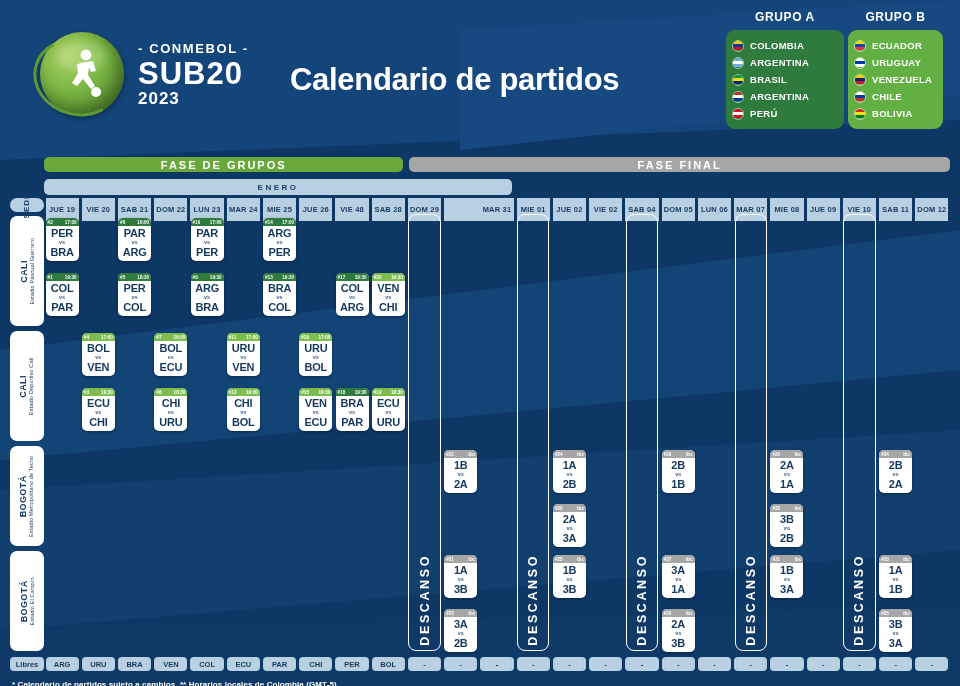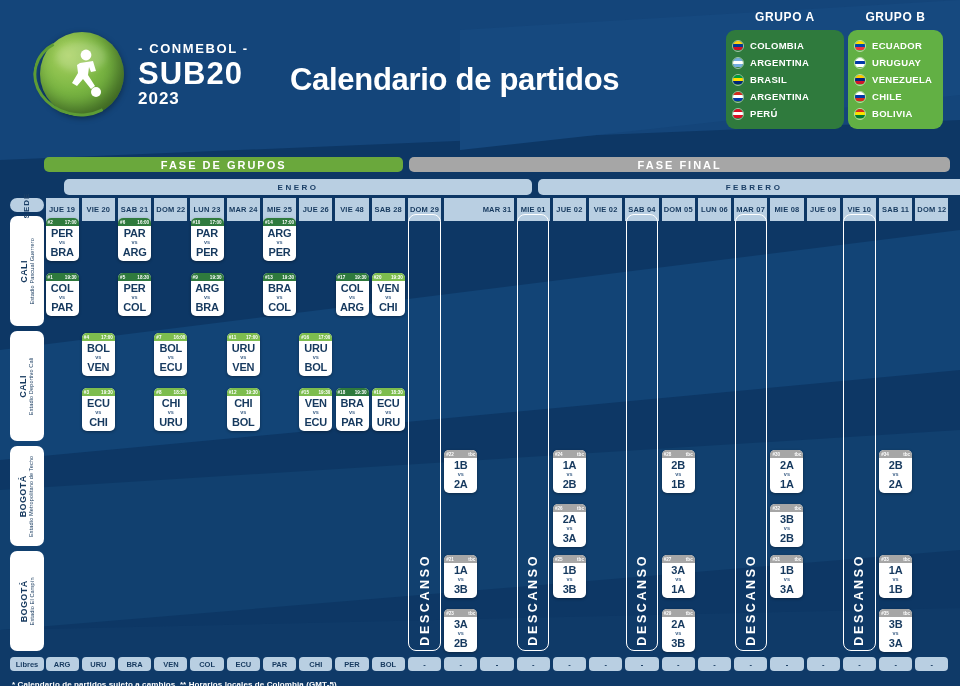--- a/index.html
+++ b/index.html
@@ -258,25 +258,24 @@
   <div id="grid">
 
     <div class="row" style="height:19px;">
       <div style="width:44px;flex:0 0 44px;"></div>
       <div class="track" style="height:19px;">
         <div class="phase-bar" id="phase-groups" style="position: absolute; left: 0px; width: 359.4px;">FASE DE GRUPOS</div>
         <div class="phase-bar" id="phase-final" style="position: absolute; left: 365.4px; width: 540.6px;">FASE FINAL</div>
       </div>
     </div>
 
-    <div class="row" style="height:16px;margin-top:3px;padding-left:20px;">
+    <div class="row" style="height:16px;margin-top:3px;">
       <div style="width:44px;flex:0 0 44px;"></div>
       <div class="track" style="height:16px;">
         <div class="month-bar" id="month-enero" style="position: absolute; left: 0px; width: 468.12px;">ENERO</div>
-        <div class="month-bar" id="month-febrero" style="position: absolute; left: 474.12px; width: 431.88px;">FEBRERO</div>
       </div>
     </div>
 
     <div class="row" style="height:14px;margin-top:3px;">
       <div id="sede-label" style="flex:0 0 34px;height:14px;">
         <span>SEDE</span>
       </div>
       <div class="track" id="dates-track" style="height:14px;">
           <div class="date-cell" style="position: absolute; left: 1.5px; width: 33.24px;">JUE 19</div>
           <div class="date-cell" style="position: absolute; left: 37.74px; width: 33.24px;">VIE 20</div>

